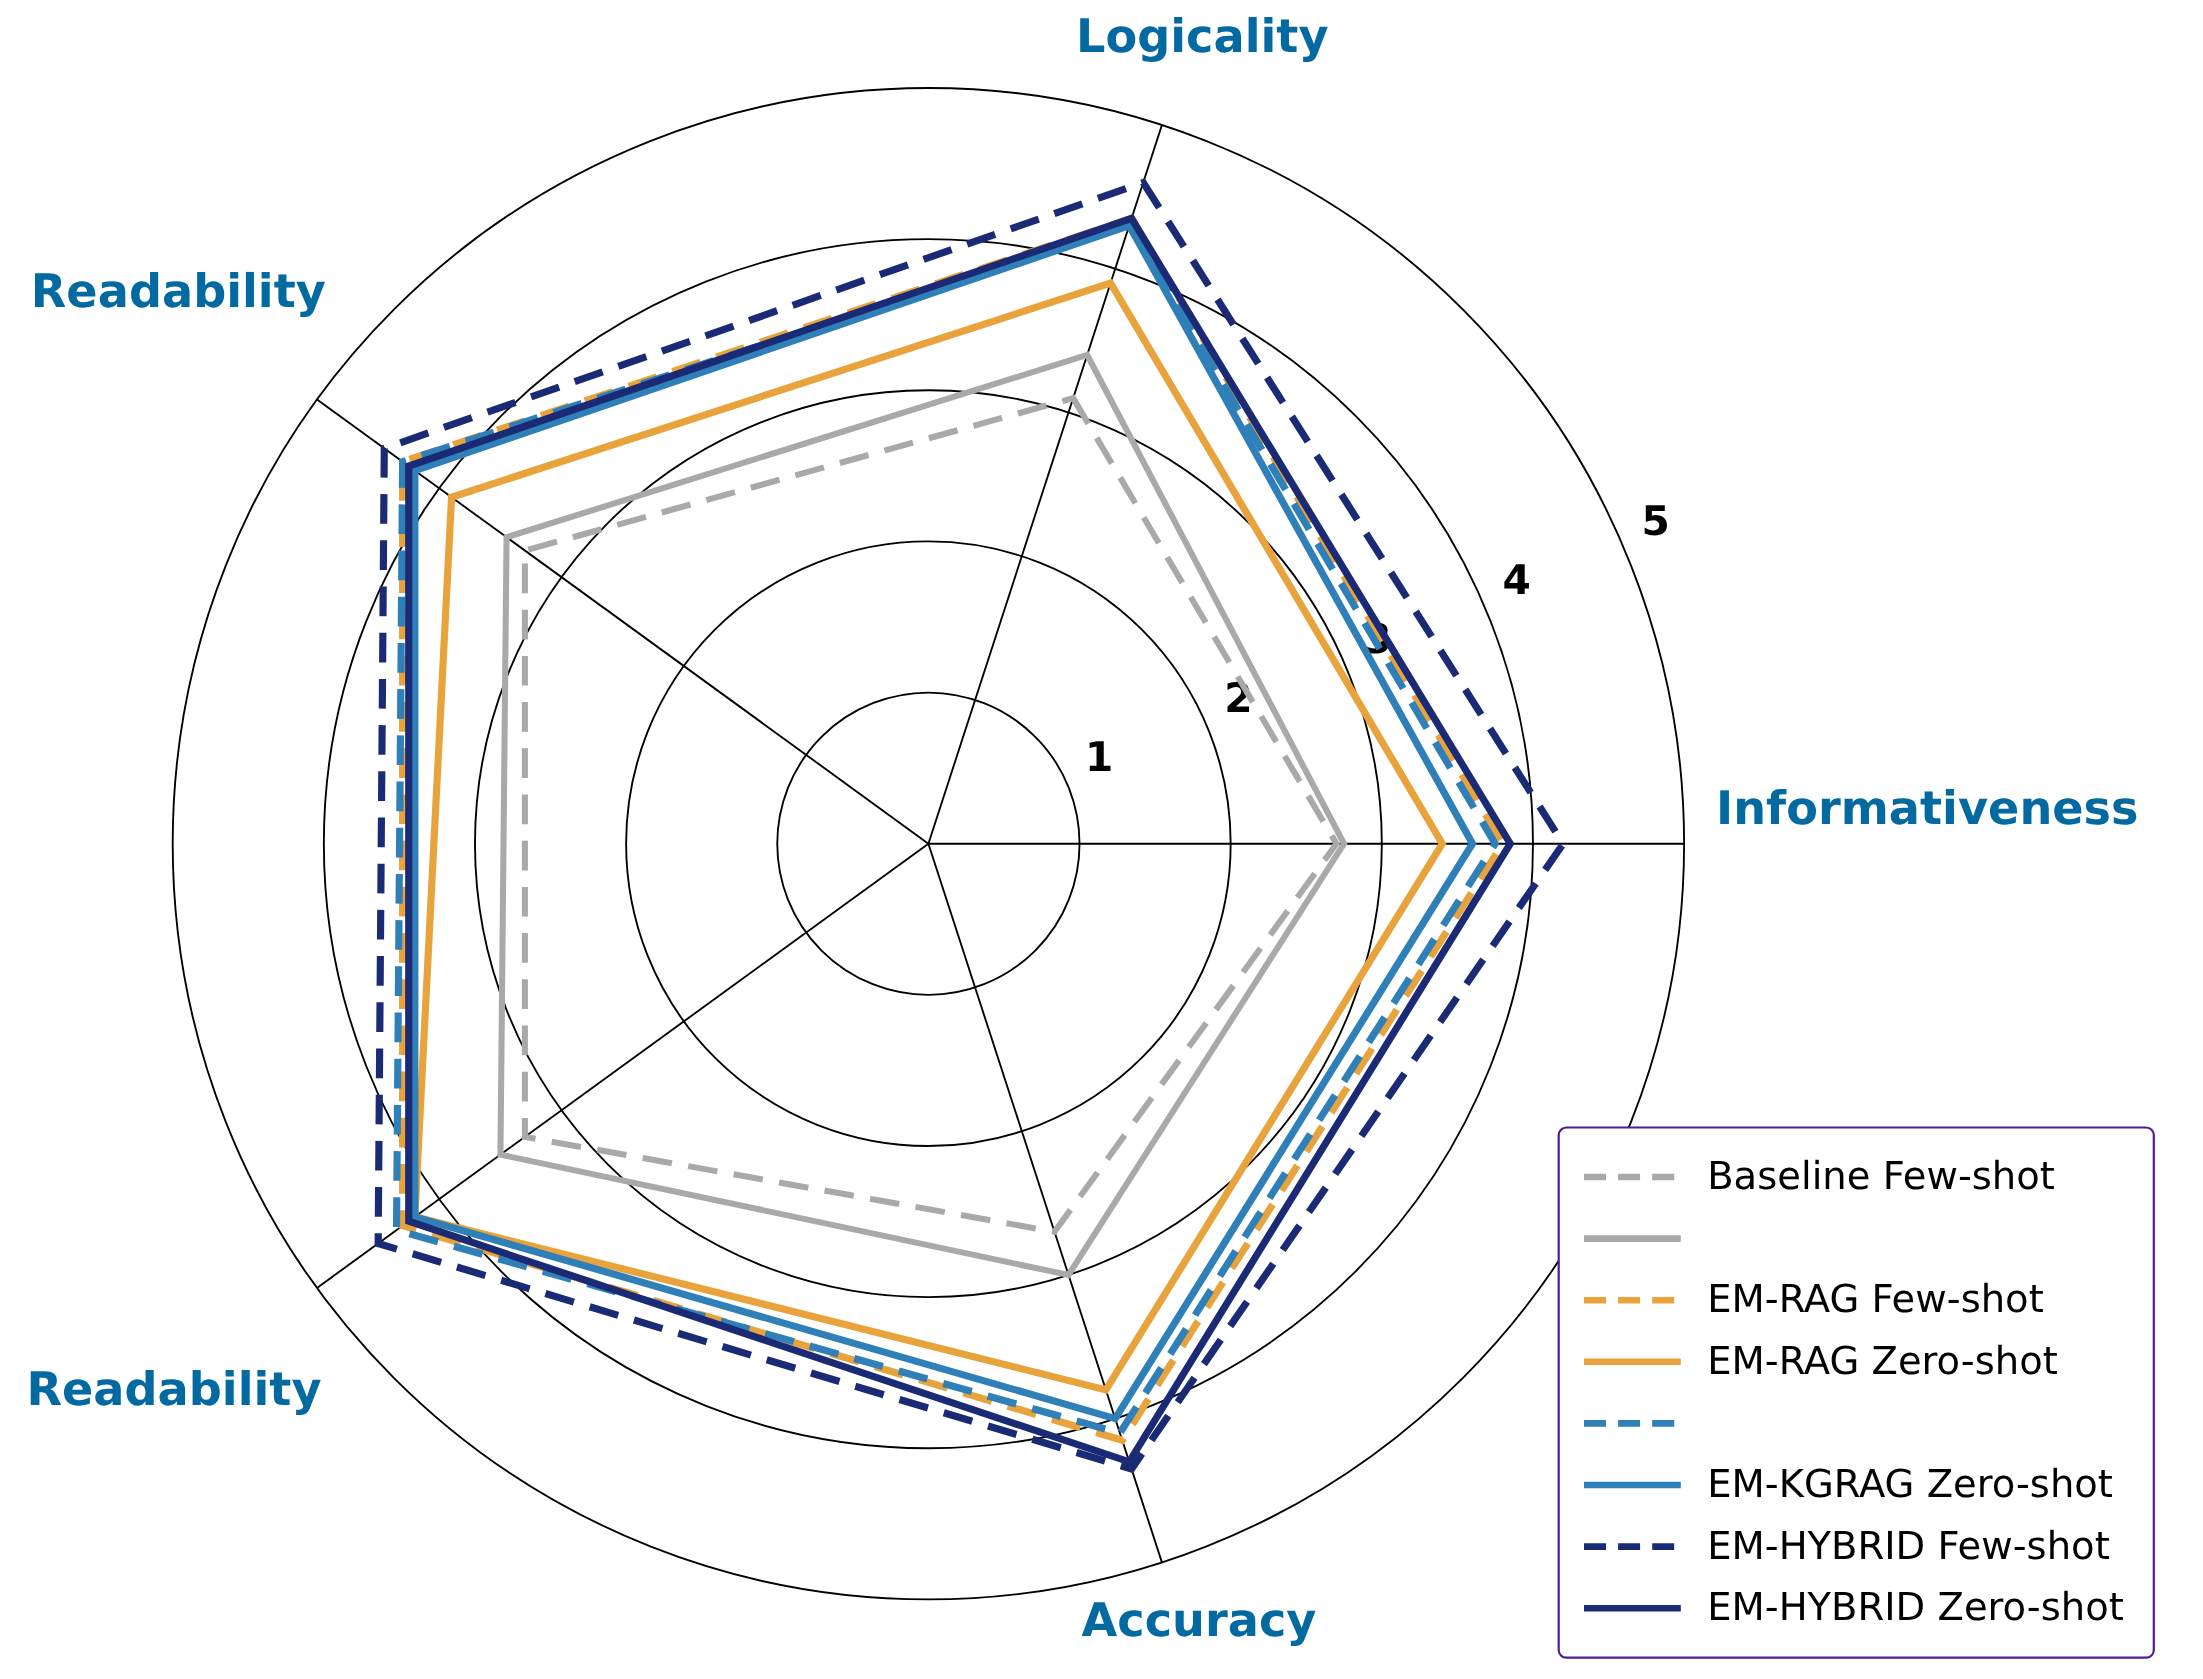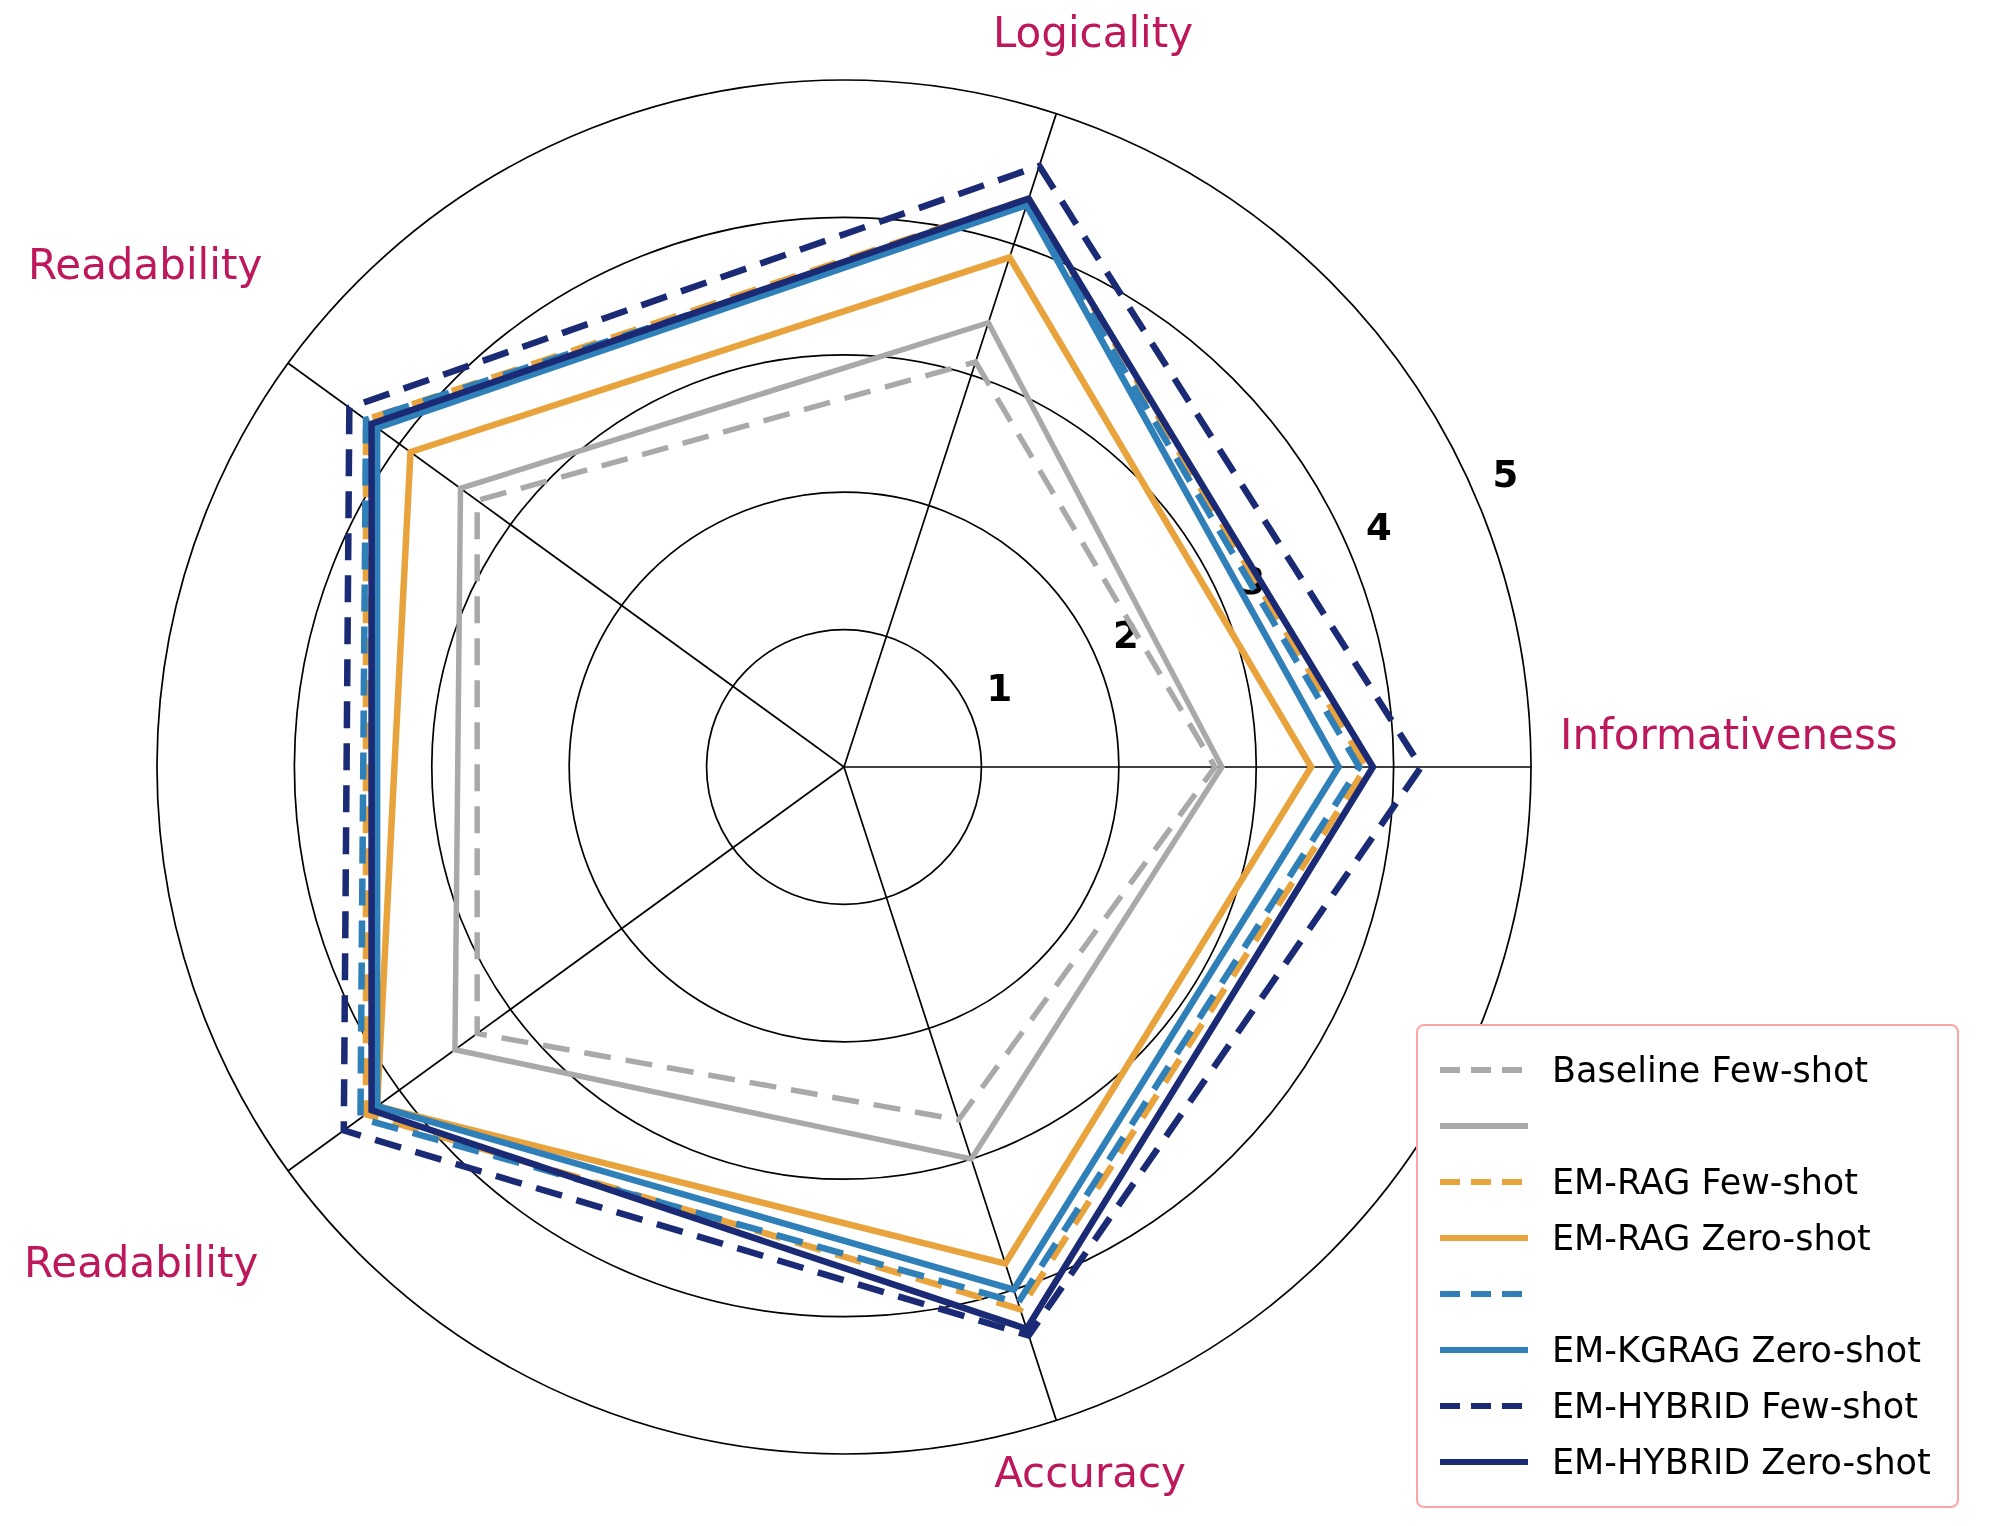--- a/index.html
+++ b/index.html
@@ -17,38 +17,38 @@
   }
   #radar-svg {
     position: absolute;
     left: 0;
     top: 0;
     width: 2003px;
     height: 1526px;
   }
   .axis-label {
     position: absolute;
-    font-weight: normal;
+    font-weight: bold;
     font-size: 42px;
-    color: #be185d;
+    color: #0369a1;
     white-space: nowrap;
   }
   .axis-label.centered { transform: translateX(-50%); }
   .tick {
     font-family: "DejaVu Sans", sans-serif;
     font-weight: bold;
     font-size: 37px;
     fill: #000000;
   }
   .legend {
     position: absolute;
     left: 1416px;
     top: 1024px;
     background: #ffffff;
-    border: 2px solid #fca5a5;
+    border: 2px solid #4c1d95;
     border-radius: 8px;
     padding: 16px 26px 16px 20px;
     display: flex;
     flex-direction: column;
     justify-content: space-between;
     box-sizing: border-box;
   }
   .legend-item {
     display: flex;
     align-items: center;

